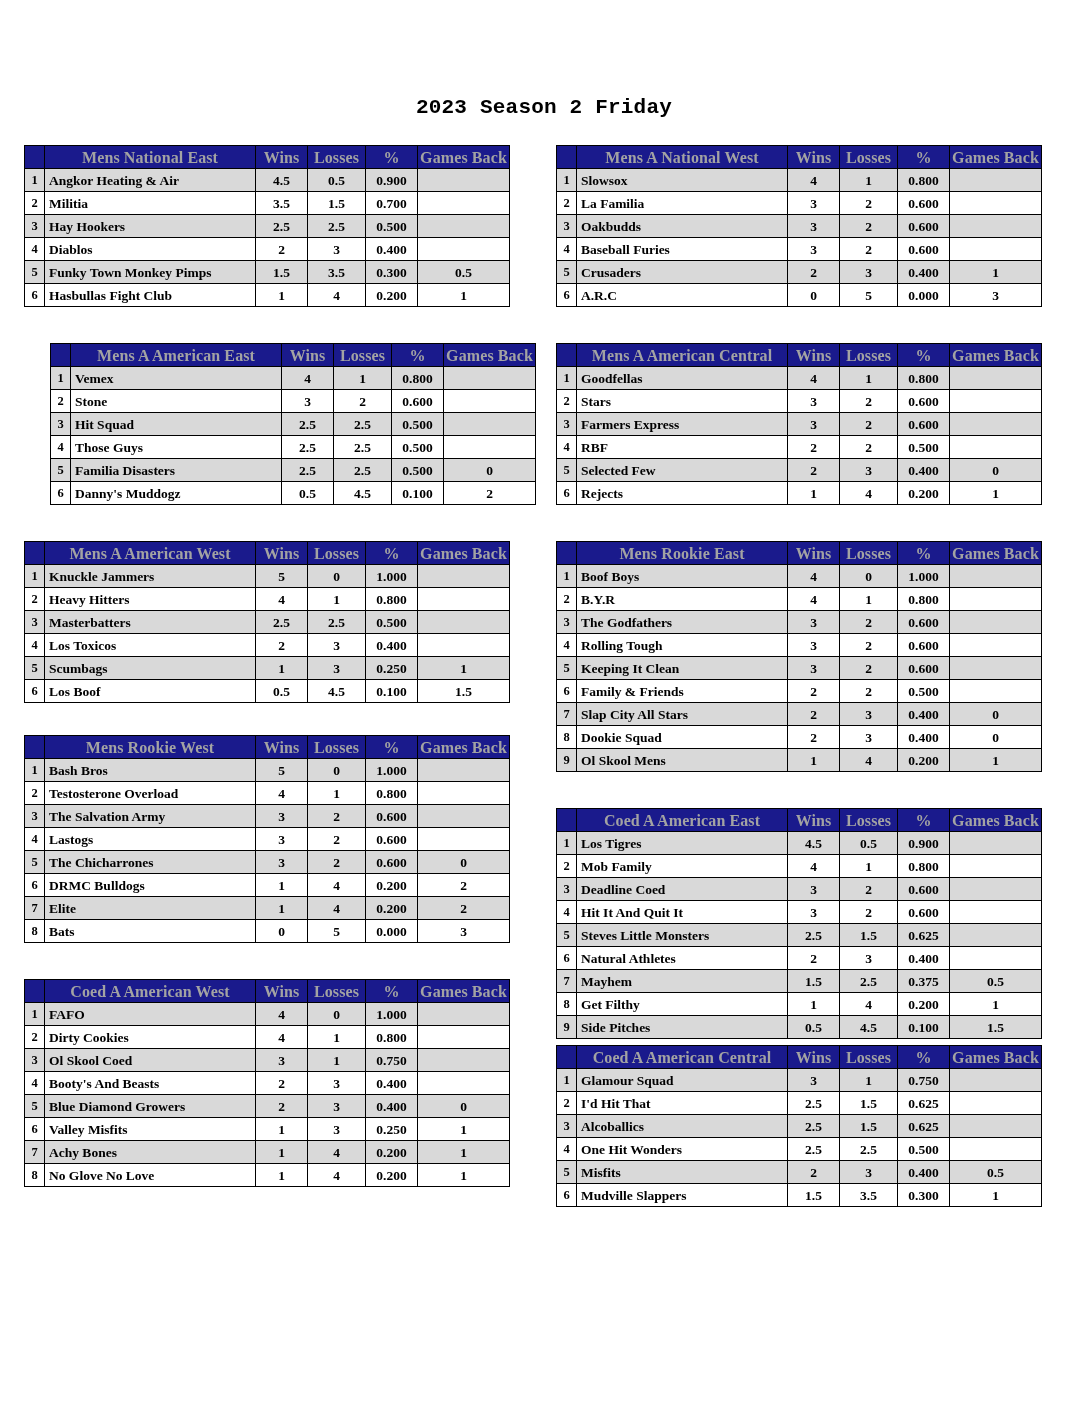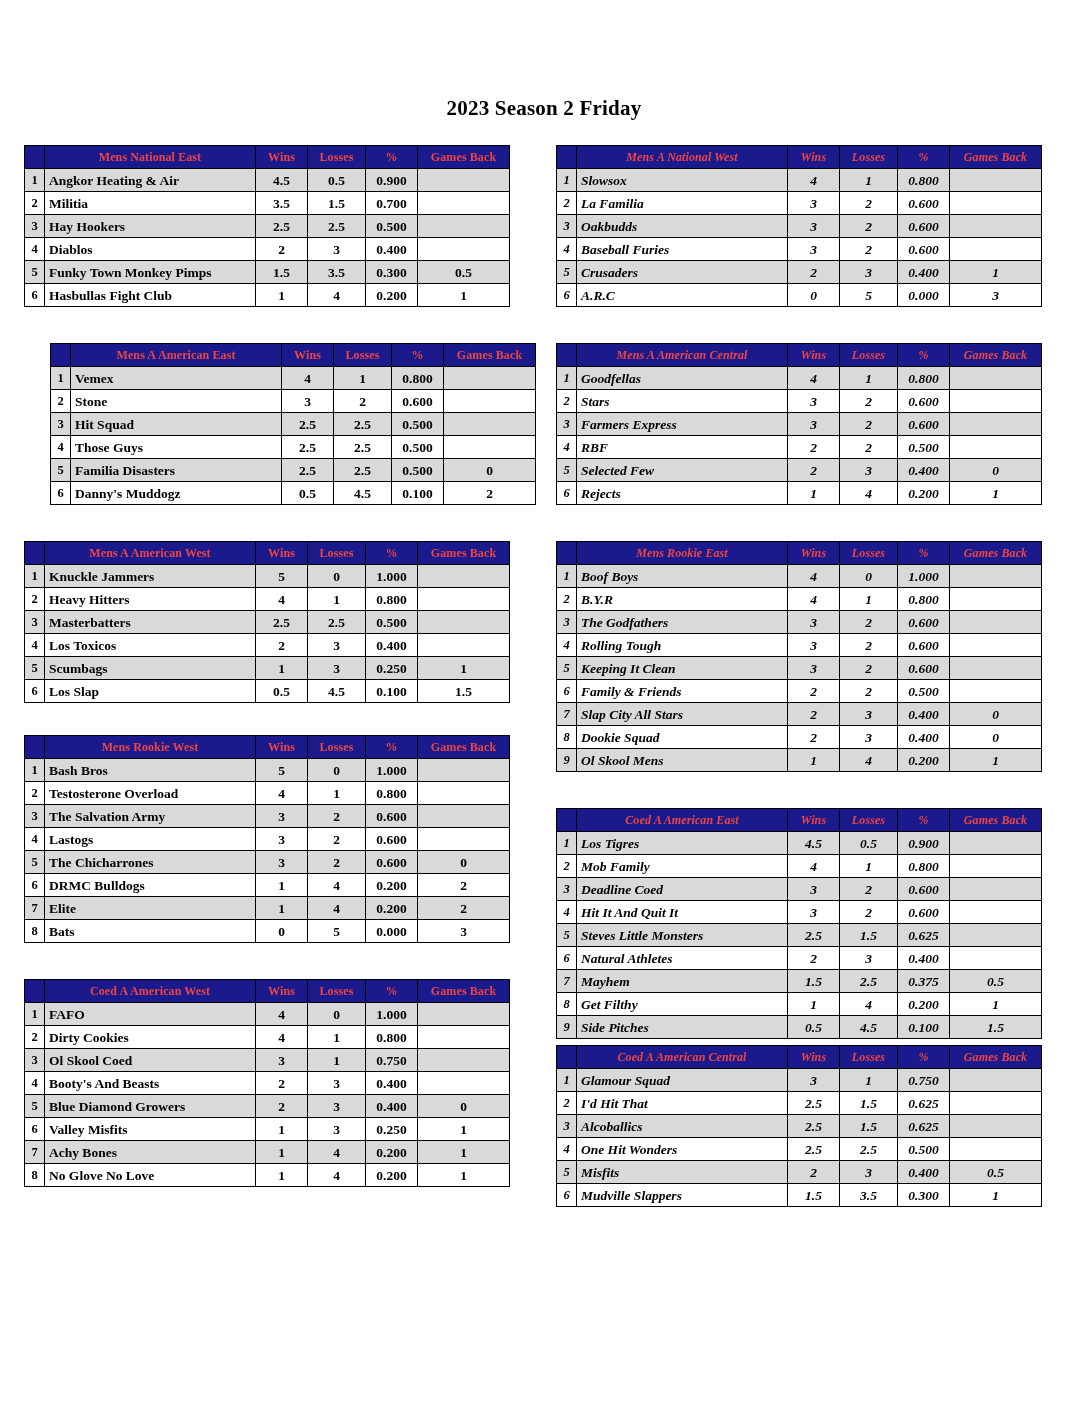--- a/index.html
+++ b/index.html
@@ -12,63 +12,62 @@
     height: 1408px;
     font-family: "Liberation Serif", serif;
     color: #000000;
     position: relative;
     overflow: hidden;
   }
   .page-title {
     text-align: center;
     font-size: 21px;
     font-weight: bold;
-    font-family: Liberation Serif, serif;
+    font-family: Liberation Mono, monospace;
     margin-top: 96px;
     letter-spacing: 0.2px;
   }
   .columns {
     position: absolute;
     top: 145px;
     left: 0;
     width: 1088px;
   }
   .col-left {
     position: absolute;
     left: 24px;
     top: 0;
     width: 455px;
   }
   .col-right {
     position: absolute;
     left: 556px;
     top: 0;
     width: 455px;
-    font-style: italic;
   }
   table.standings {
     border-collapse: collapse;
     table-layout: fixed;
     font-size: 13.5px;
     margin-bottom: 0;
   }
   table.standings td, table.standings th {
     border: 1px solid #000000;
     padding: 0 2px;
     height: 22px;
     line-height: 21px;
     font-weight: bold;
     white-space: nowrap;
     overflow: hidden;
   }
   thead th {
     background: #1a1a8c;
-    color: #ef4444;
+    color: #a3a3a3;
     text-align: center;
-    font-size: 12px;
+    font-size: 16px;
     letter-spacing: 0.1px;
   }
   th.rank-head {
     width: 18px;
     border-right: 1px solid #000;
   }
   th.team-head { text-align: center; }
   tbody td.rank {
     width: 18px;
     text-align: center;
@@ -301,21 +300,21 @@
           <tr class="alt">
             <td class="rank">5</td>
             <td class="team">Scumbags</td>
             <td class="num">1</td>
             <td class="num">3</td>
             <td class="num">0.250</td>
             <td class="num">1</td>
           </tr>
           <tr class="plain">
             <td class="rank">6</td>
-            <td class="team">Los Slap</td>
+            <td class="team">Los Boof</td>
             <td class="num">0.5</td>
             <td class="num">4.5</td>
             <td class="num">0.100</td>
             <td class="num">1.5</td>
           </tr>
         </tbody>
       </table>
       <div style="height: 32px;"></div>
       <table class="standings" style="width: 455px;">
         <colgroup>

